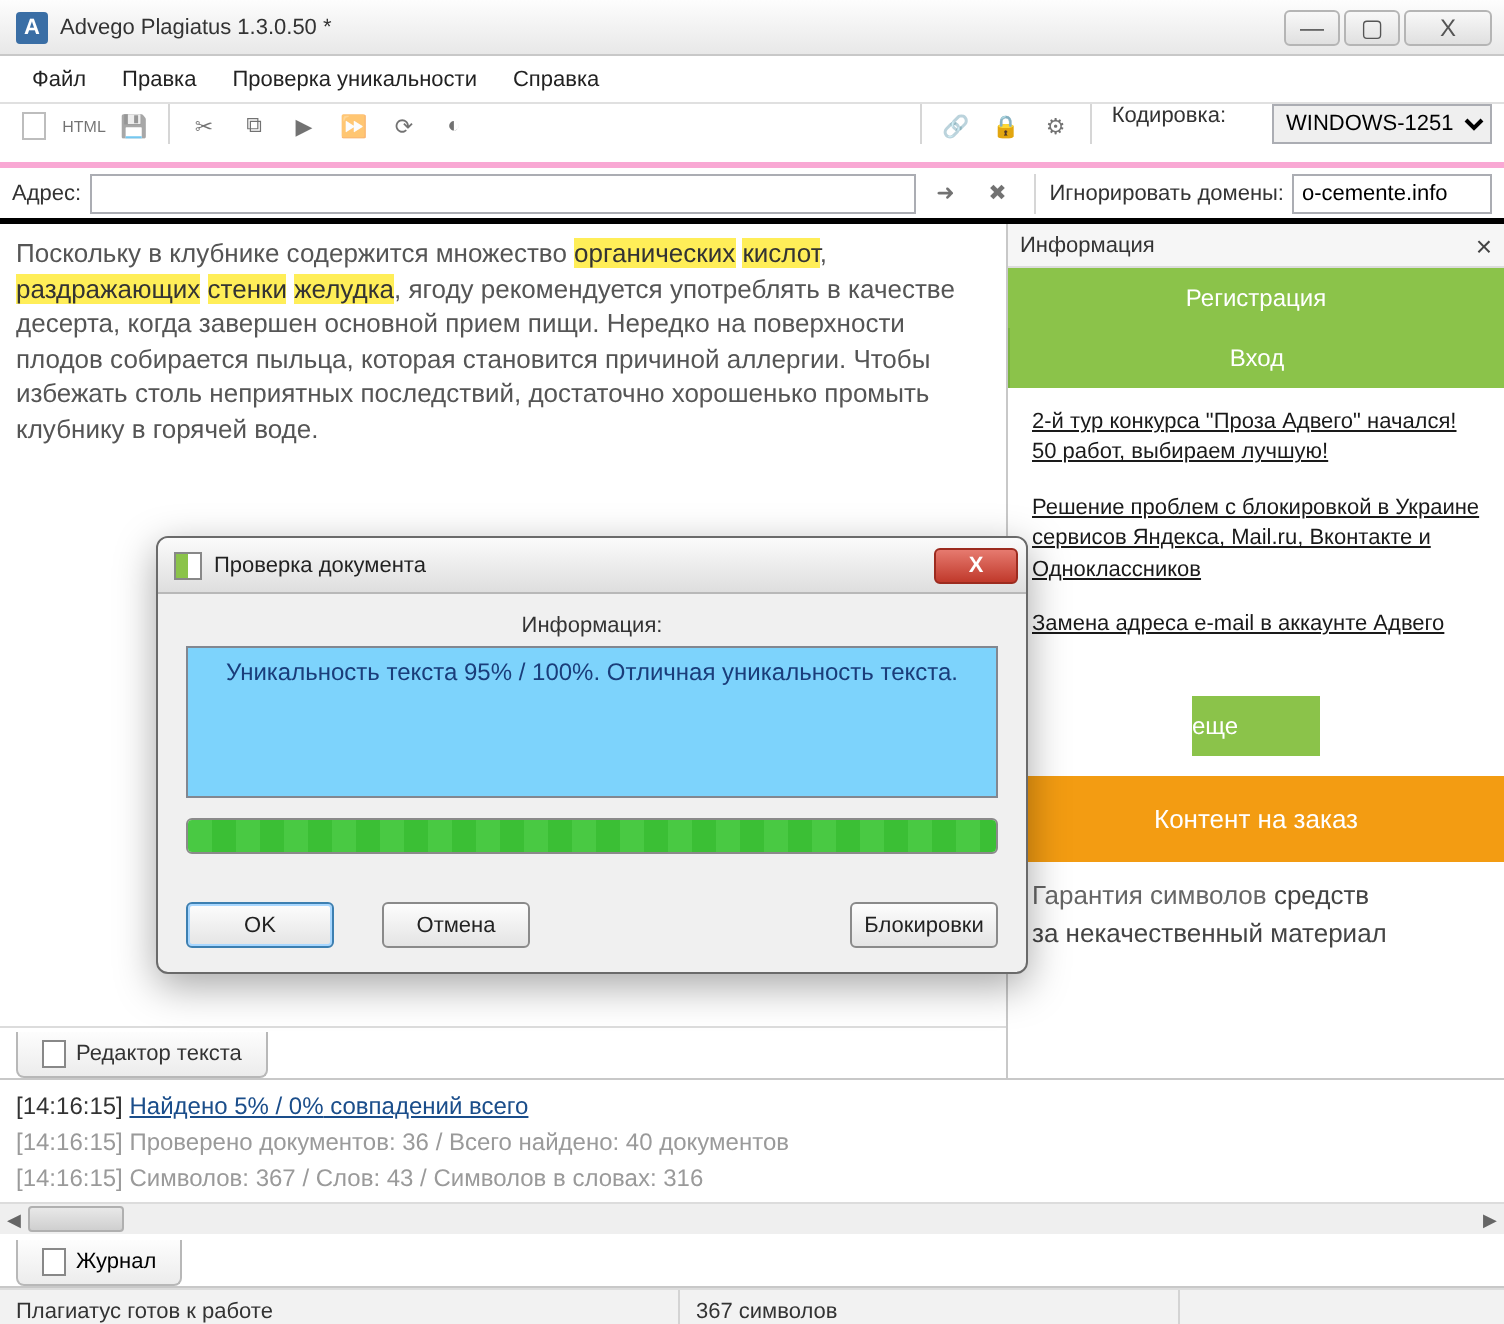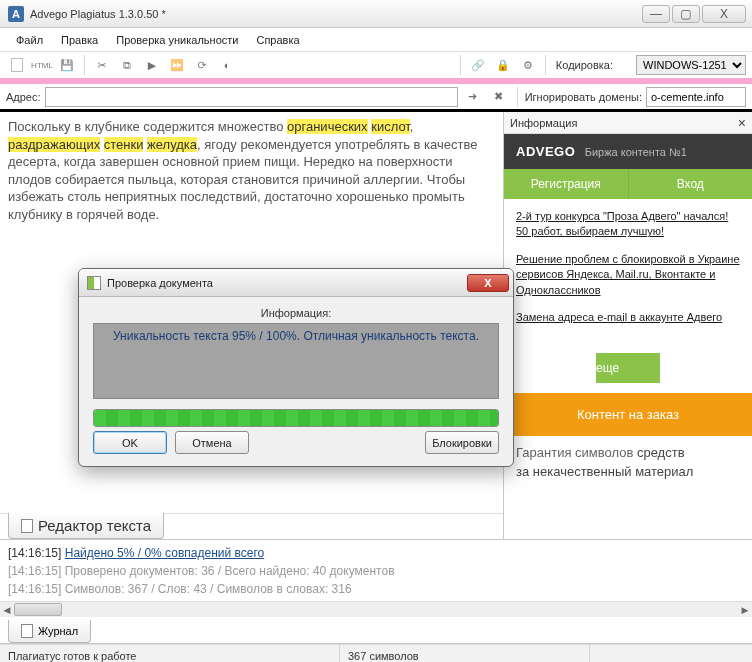--- a/index.html
+++ b/index.html
@@ -11,50 +11,50 @@
 .titlebar .title { flex: 1; color: #333; }
 .titlebar .btns { display: flex; gap: 2px; }
 .titlebar .btns .wbtn { width: 28px; height: 18px; border: 1px solid #b5b5b5; background: linear-gradient(#f8f8f8,#e0e0e0); border-radius: 3px; display: flex; align-items: center; justify-content: center; font-size: 12px; color: #555; cursor: pointer; }
 .titlebar .btns .wbtn.close { width: 44px; }
 
 
 .menubar { height: 24px; display: flex; align-items: center; gap: 2px; padding: 0 8px; border-bottom: 1px solid #e0e0e0; }
 .menubar .mitem { padding: 3px 8px; cursor: pointer; color: #222; }
 
 
-.toolbar { height: 32px; display: flex; align-items: center; padding: 0 6px; gap: 3px; border-bottom: 6px solid #f9a8d4; }
+.toolbar { height: 32px; display: flex; padding: 0 6px; gap: 3px; border-bottom: 3px solid #f9a8d4; }
 .tbtn { width: 22px; height: 22px; border: 1px solid transparent; display: flex; align-items: center; justify-content: center; cursor: pointer; border-radius: 2px; }
 .tbtn svg, .tbtn span { opacity: .55; }
 .tsep { width: 1px; height: 20px; background: #d6d6d6; margin: 0 3px; }
 .encoding-label { margin-left: 4px; color: #333; }
 .encoding-select { margin-left: 20px; height: 20px; font-size: 11px; border: 1px solid #abadb3; padding: 1px 2px; min-width: 110px; }
 
 
 .addrbar { height: 28px; display: flex; align-items: center; padding: 0 6px; gap: 4px; border-bottom: 3px solid #000000; }
 .addrbar label { color: #333; }
 .addrbar input[type=text] { height: 20px; border: 1px solid #abadb3; padding: 0 4px; font-size: 11px; }
 .addr-field { flex: 1; }
 .ignore-field { width: 100px; }
 
 
 .main { display: flex; height: 428px; border-bottom: 1px solid #c8c8c8; }
 .editor-pane { flex: 1; display: flex; flex-direction: column; border-right: 1px solid #c8c8c8; position: relative; }
 .editor-text { flex: 1; padding: 6px 10px 6px 8px; font-size: 13px; line-height: 1.35; color: #555; overflow: hidden; }
 .editor-text .hl { background: #ffee58; color: #333; }
 .editor-tab-row { height: 26px; display: flex; align-items: flex-end; padding: 0 8px; border-top: 1px solid #dcdcdc; }
-.editor-tab { border: 1px solid #b8b8b8; border-top: none; border-radius: 0 0 4px 4px; background: linear-gradient(#fdfdfd,#ececec); padding: 4px 12px; font-size: 15px; color: #333; display: flex; align-items: center; gap: 5px; cursor: pointer; }
+.editor-tab { border: 1px solid #b8b8b8; border-top: none; border-radius: 0 0 4px 4px; background: linear-gradient(#fdfdfd,#ececec); padding: 4px 12px; font-size: 11px; color: #333; display: flex; align-items: center; gap: 5px; cursor: pointer; }
 
 
 .info-panel { width: 248px; display: flex; flex-direction: column; background: #fff; }
 .info-header { height: 22px; display: flex; align-items: center; justify-content: space-between; padding: 0 6px; border-bottom: 1px solid #dcdcdc; background: #f6f6f6; color: #333; }
 .info-header .x { cursor: pointer; font-size: 14px; color: #444; }
 .advego-banner { background: #3b3b3b; color: #fff; padding: 10px 12px; font-size: 12px; }
 .advego-banner b { font-weight: bold; font-size: 13px; letter-spacing: .5px; }
 .advego-banner .tag { color: #bbb; margin-left: 6px; font-size: 11px; }
-.advego-nav { display: flex; }
+.advego-nav { display: flex; flex-direction: column; }
 .advego-nav .nbtn { flex: 1; text-align: center; padding: 8px 4px; background: #8bc34a; color: #fff; font-size: 12px; cursor: pointer; }
 .advego-nav .nbtn + .nbtn { border-left: 1px solid #7cb342; }
 .news-block { padding: 10px 12px; font-size: 11px; color: #333; overflow: hidden; }
 .news-block .nh { color: #666; margin-bottom: 8px; }
 .news-block a { color: #1a1a1a; text-decoration: underline; display: block; margin-bottom: 12px; line-height: 1.4; cursor: pointer; }
 .more-btn { display: block; margin: 6px auto 10px; width: 64px; padding: 8px 0; background: #8bc34a; color: #fff; text-align: left; cursor: pointer; font-size: 12px; }
 .order-banner { background: #f39c12; color: #fff; text-align: center; padding: 14px 0; font-size: 13px; cursor: pointer; }
 .guarantee { padding: 8px 12px; font-size: 13px; color: #444; line-height: 1.4; }
 .guarantee .g1 { color: #666; }
 
@@ -79,24 +79,24 @@
 .statusbar .cell.w2 { width: 250px; }
 
 
 .dialog-overlay { position: absolute; left: 78px; top: 268px; width: 436px; background: #f0f0f0; border: 1px solid #6a6a6a; border-radius: 6px; box-shadow: 0 6px 20px rgba(0,0,0,.35); overflow: hidden; }
 .dialog-title { height: 28px; background: linear-gradient(#fbfbfb,#dedede); display: flex; align-items: center; padding: 0 4px 0 8px; border-bottom: 1px solid #b8b8b8; }
 .dialog-title .icon { width: 14px; height: 14px; background: linear-gradient(90deg,#8bc34a 50%,#fff 50%); margin-right: 6px; border: 1px solid #888; }
 .dialog-title .t { flex: 1; color: #222; }
 .dialog-title .close { width: 42px; height: 18px; background: linear-gradient(#e67a6f,#c0392b); border: 1px solid #9c2b1f; border-radius: 3px; display: flex; align-items: center; justify-content: center; color: #fff; font-weight: bold; cursor: pointer; }
 .dialog-body { padding: 10px 14px 12px; text-align: center; }
 .dialog-body .lbl { color: #333; margin-bottom: 4px; }
-.dialog-info { background: #a3a3a3; border: 1px solid #828790; height: 76px; padding: 4px 6px; font-size: 12px; color: #1a3d7a; line-height: 1.4; }
+.dialog-info { background: #7dd3fc; border: 1px solid #828790; height: 76px; padding: 4px 6px; font-size: 12px; color: #1a3d7a; line-height: 1.4; }
 .progress { height: 18px; border: 1px solid #8a8a8a; border-radius: 3px; background: #e8e8e8; margin-top: 10px; overflow: hidden; position: relative; }
 .progress .bar { height: 100%; width: 100%; background: repeating-linear-gradient(90deg,#49c943,#49c943 12px,#3bbf35 12px,#3bbf35 24px); }
-.dialog-buttons { display: flex; gap: 8px; margin-top: 4px; }
+.dialog-buttons { display: flex; gap: 24px; margin-top: 24px; }
 .dialog-buttons .spacer { flex: 1; }
 .dlg-btn { min-width: 74px; height: 23px; border: 1px solid #8a8a8a; border-radius: 3px; background: linear-gradient(#fdfdfd,#e4e4e4); font-size: 11px; cursor: pointer; display: flex; align-items: center; justify-content: center; color: #222; }
 .dlg-btn.primary { border-color: #3c7fb1; box-shadow: 0 0 0 1px #a8d7ff inset; }
 
 .icon-doc { width: 12px; height: 14px; border: 1px solid #888; background: #fff; display: inline-block; position: relative; }
 </style>
 </head>
 <body>
 
 <div class="titlebar">
@@ -188,24 +188,20 @@
         <span>Редактор текста</span>
       </div>
     </div>
   </div>
 
   <div class="info-panel">
     <div class="info-header">
       <span>Информация</span>
       <span class="x">×</span>
     </div>
-    <div class="advego-banner">
-      <b>ADVEGO</b>
-      <span class="tag">Биржа контента №1</span>
-    </div>
     <div class="advego-nav">
       <div class="nbtn">Регистрация</div>
       <div class="nbtn">Вход</div>
     </div>
     <div class="news-block">
       <a>2-й тур конкурса "Проза Адвего" начался! 50 работ, выбираем лучшую!</a>
       <a>Решение проблем с блокировкой в Украине сервисов Яндекса, Mail.ru, Вконтакте и Одноклассников</a>
       <a>Замена адреса e-mail в аккаунте Адвего</a>
     </div>
     <div class="more-btn">еще</div>

